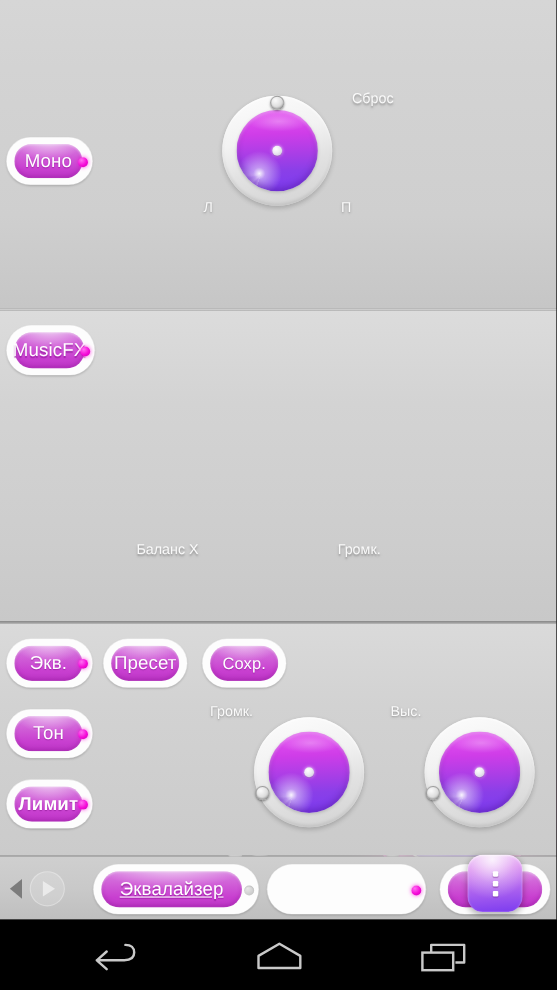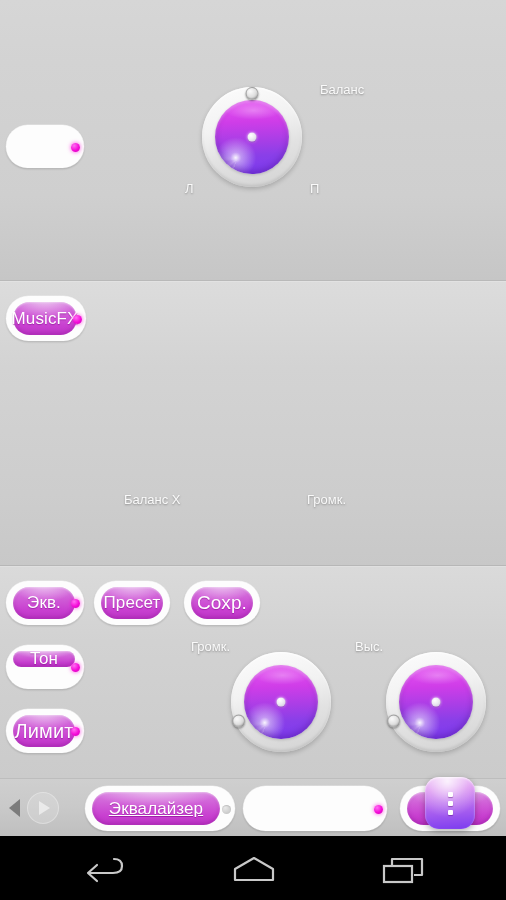--- a/index.html
+++ b/index.html
@@ -196,31 +196,34 @@
   .nav-ico svg { display:block; }
 </style>
 </head>
 <body>
 
 <div id="app">
 
   <section class="panel panel-a">
 
     <div class="pill" style="left:6px; top:125px; width:78px; height:43px;">
+      <div class="cap" style="left:7px; top:6px; width:62px; height:31px;">
+        <span style="font-size:17px;">Моно</span>
+      </div>
       <div class="led on" style="right:4px; top:50%; margin-top:-4px; width:9px; height:9px;"></div>
     </div>
 
     <div class="knob" style="left:202px; top:87px; width:100px; height:100px;">
       <div class="ring"></div>
       <div class="face" style="left:13px; top:13px; right:13px; bottom:13px;"></div>
       <div class="hub" style="width:9px; height:9px;"></div>
       <div class="indicator" style="width:13px; height:13px; transform:rotate(0deg) translate(-6.5px,-50px) rotate(0deg); transform-origin:0 0;"></div>
     </div>
 
-    <div class="lbl" style="left:320px; top:82px;">Баланс</div>
+    <div class="lbl" style="left:320px; top:82px;">Сброс</div>
     <div class="lbl" style="left:185px; top:181px;">Л</div>
     <div class="lbl" style="left:310px; top:181px;">П</div>
   </section>
 
   <section class="panel panel-b">
 
     <div class="pill" style="left:6px; top:14px; width:80px; height:45px;">
       <div class="cap" style="left:7px; top:6px; width:64px; height:33px;">
         <span style="font-size:17px;">MusicFX</span>
       </div>
@@ -255,35 +258,35 @@
     </div>
 
     <div class="pill" style="left:94px; top:14px; width:76px; height:44px;">
       <div class="cap" style="left:7px; top:6px; width:62px; height:32px;">
         <span style="font-size:17px;">Пресет</span>
       </div>
     </div>
 
     <div class="pill" style="left:184px; top:14px; width:76px; height:44px;">
       <div class="cap" style="left:7px; top:6px; width:62px; height:32px;">
-        <span style="font-size:19px;">Сохр.</span>
+        <span style="font-size:15px;">Сохр.</span>
       </div>
     </div>
 
 
     <div class="pill" style="left:6px; top:78px; width:78px; height:44px;">
-      <div class="cap" style="left:7px; top:6px; width:62px; height:16px;">
+      <div class="cap" style="left:7px; top:6px; width:62px; height:32px;">
         <span style="font-size:17px;">Тон</span>
       </div>
       <div class="led on" style="right:4px; top:50%; margin-top:-4px; width:9px; height:9px;"></div>
     </div>
 
     <div class="pill" style="left:6px; top:142px; width:78px; height:44px;">
       <div class="cap" style="left:7px; top:6px; width:62px; height:32px;">
-        <span style="font-size:20px;">Лимит</span>
+        <span style="font-size:17px;font-weight:bold;">Лимит</span>
       </div>
       <div class="led on" style="right:4px; top:50%; margin-top:-4px; width:9px; height:9px;"></div>
     </div>
 
     <div class="knob" style="left:231px; top:85px; width:100px; height:100px;">
       <div class="ring"></div>
       <div class="face" style="left:13px; top:13px; right:13px; bottom:13px;"></div>
       <div class="hub" style="width:9px; height:9px;"></div>
       <div class="indicator" style="width:13px; height:13px; transform:rotate(263deg) translate(-6.5px,-50px) rotate(-263deg); transform-origin:0 0;"></div>
     </div>

